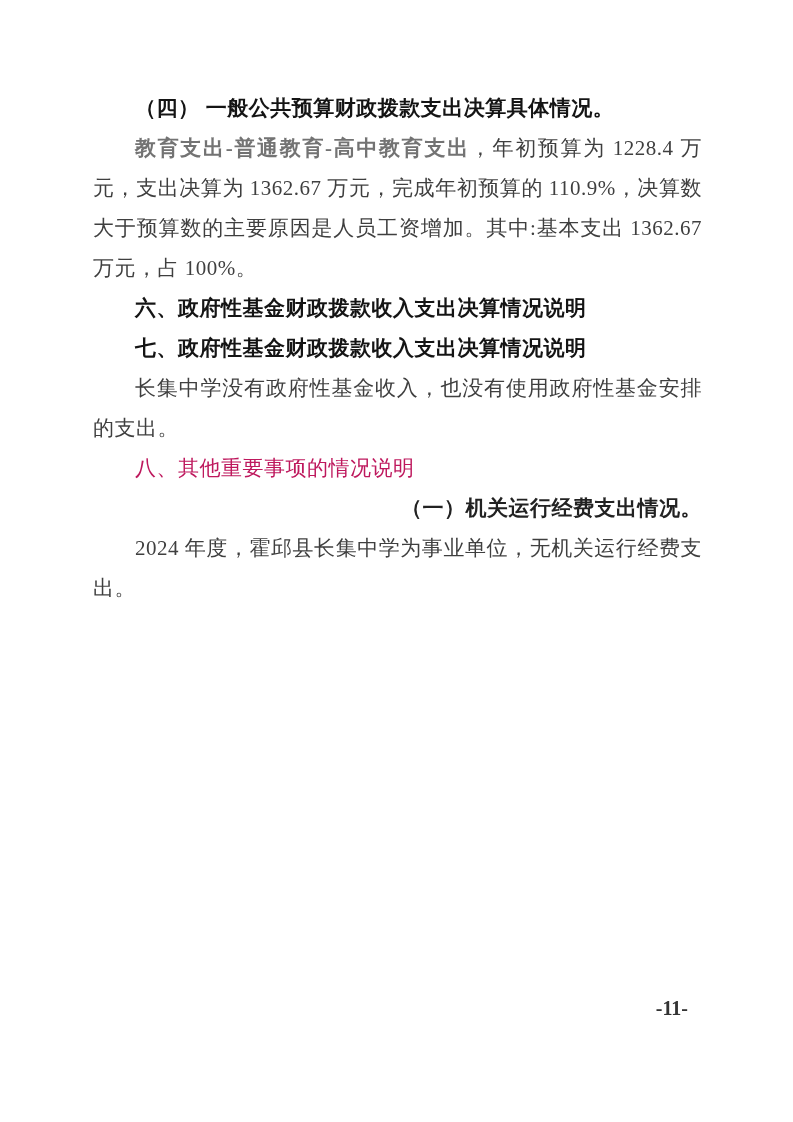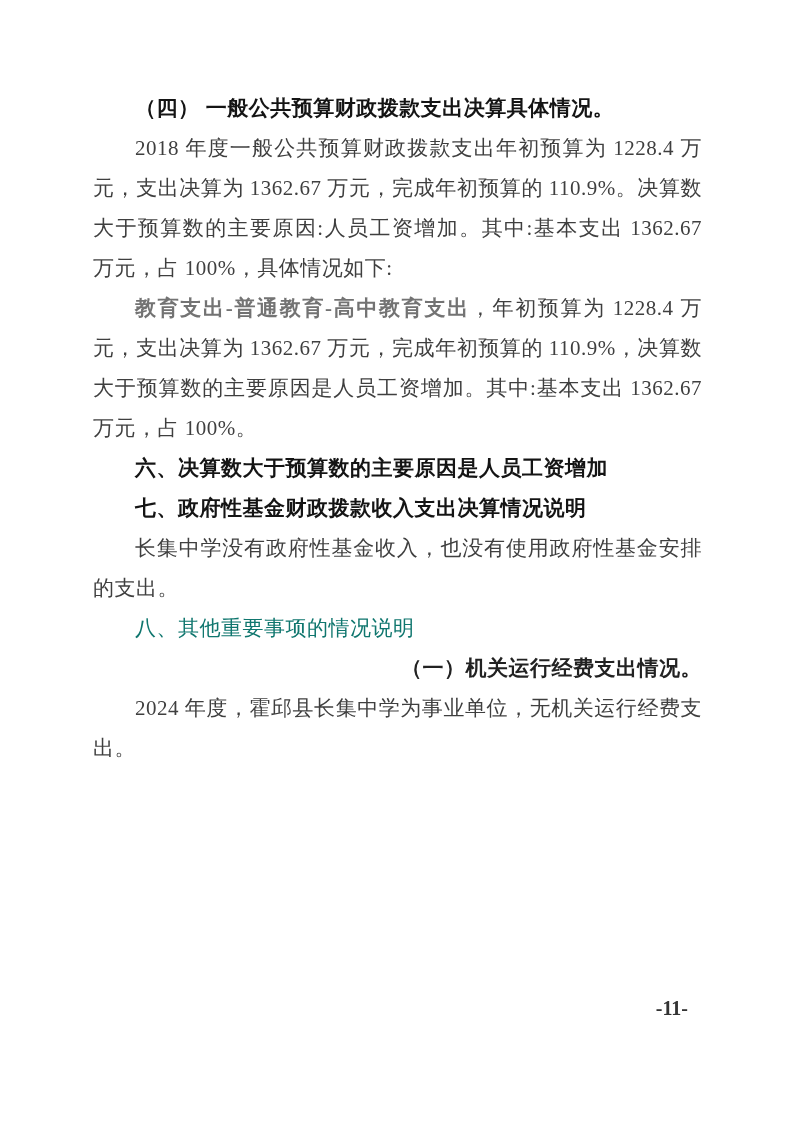--- a/index.html
+++ b/index.html
@@ -31,21 +31,21 @@
   .heading-bold {
     font-family: "Liberation Sans", "DejaVu Sans", sans-serif;
     font-weight: bold;
     color: #141414;
     text-indent: 2em;
   }
   
   .heading-regular {
     font-family: "Liberation Sans", "DejaVu Sans", sans-serif;
     font-weight: normal;
-    color: #0f766e;
+    color: #be185d;
     text-indent: 2em;
   }
   
   .heading-bold-sub {
     font-family: "Liberation Serif", "DejaVu Serif", serif;
     font-weight: bold;
     color: #222222;
     text-indent: 2em;
     text-align: right;
   }
@@ -70,23 +70,22 @@
     color: #333333;
     font-weight: bold;
   }
 </style>
 </head>
 <body>
 
 <div class="page">
   <div class="content">
       <p class="heading-bold">（四） 一般公共预算财政拨款支出决算具体情况。</p>
-      <p class="paragraph">2018 年度一般公共预算财政拨款支出年初预算为 1228.4 万元，支出决算为 1362.67 万元，完成年初预算的 110.9%。决算数大于预算数的主要原因:人员工资增加。其中:基本支出 1362.67 万元，占 100%，具体情况如下:</p>
       <p class="paragraph-lead-bold"><b>教育支出-普通教育-高中教育支出</b><span>，年初预算为 1228.4 万元，支出决算为 1362.67 万元，完成年初预算的 110.9%，决算数大于预算数的主要原因是人员工资增加。其中:基本支出 1362.67 万元，占 100%。</span></p>
-      <p class="heading-bold">六、决算数大于预算数的主要原因是人员工资增加</p>
+      <p class="heading-bold">六、政府性基金财政拨款收入支出决算情况说明</p>
       <p class="heading-bold">七、政府性基金财政拨款收入支出决算情况说明</p>
       <p class="paragraph">长集中学没有政府性基金收入，也没有使用政府性基金安排的支出。</p>
       <p class="heading-regular">八、其他重要事项的情况说明</p>
       <p class="heading-bold-sub">（一）机关运行经费支出情况。</p>
       <p class="paragraph">2024 年度，霍邱县长集中学为事业单位，无机关运行经费支出。</p>
     </div>
   <div class="page-number">-11-</div>
 </div>
 
 </body></html>

